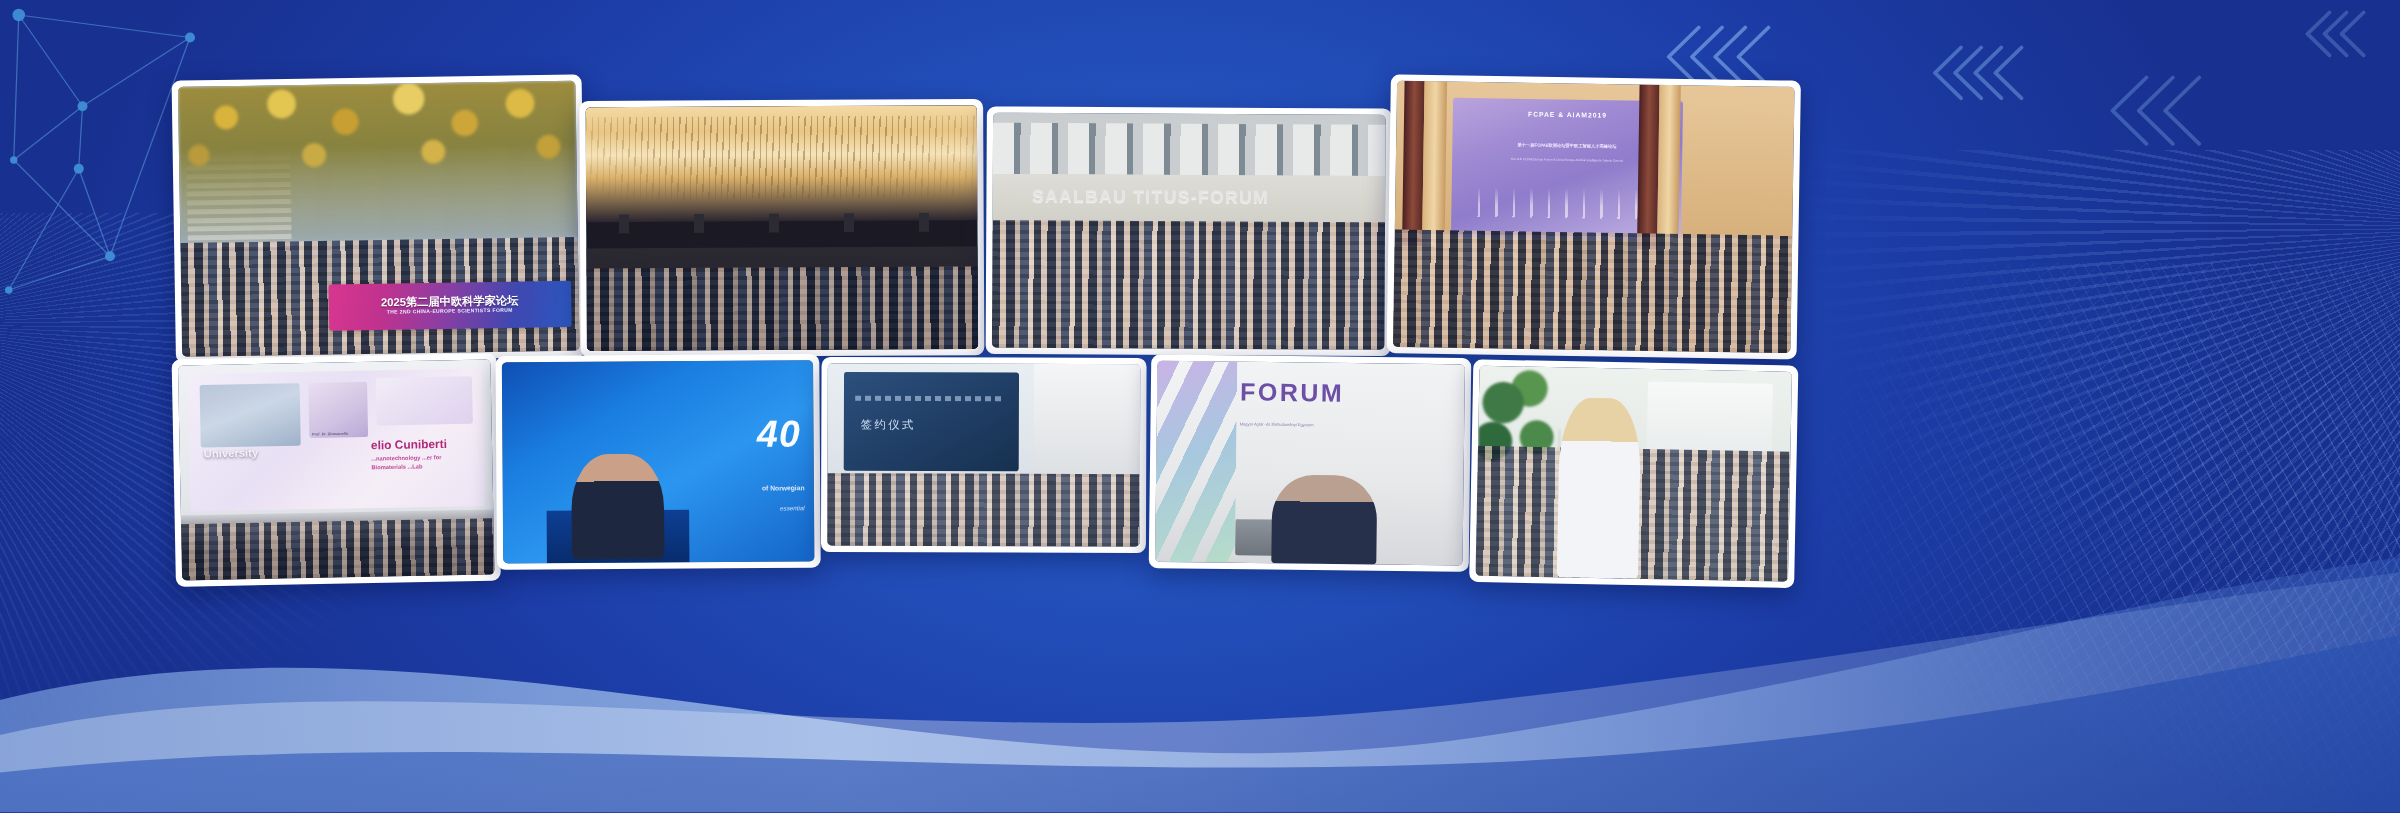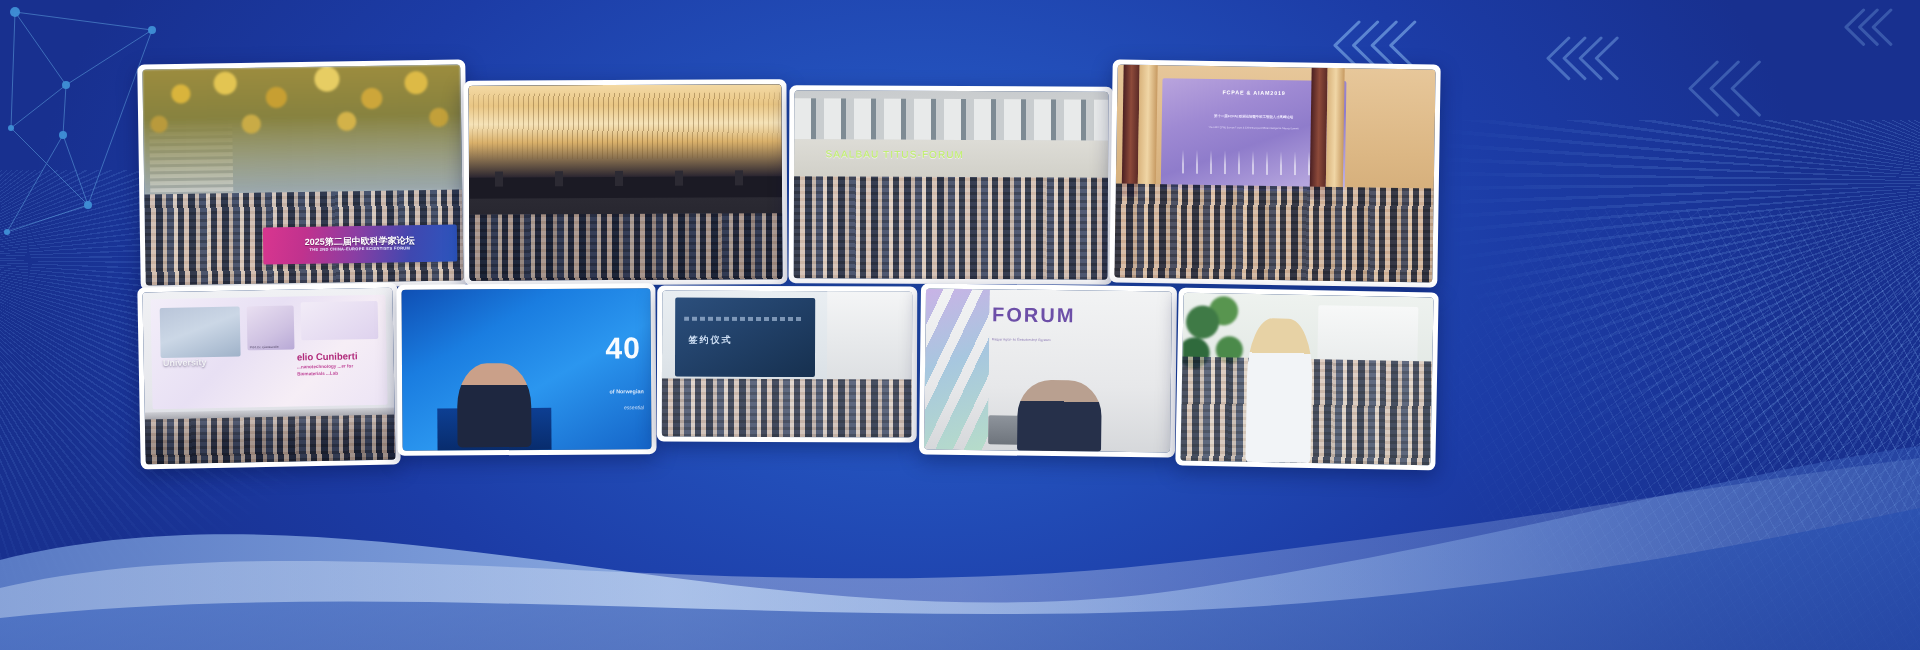--- a/index.html
+++ b/index.html
@@ -146,21 +146,21 @@
   .p2 .lights{position:absolute;left:0;right:0;top:44%;height:8%;
     background:repeating-linear-gradient(90deg, transparent 0 26px, #2c2a33 26px 34px, transparent 34px 60px);}
   .p2 .seats{position:absolute;left:0;right:0;bottom:0;height:42%;background:linear-gradient(180deg,#2b2a33 0%,#23222b 55%,#151419 100%);}
 
   
   .p3 .sky{background:linear-gradient(180deg,#c9ccce 0%,#d8dad9 38%,#e2e2de 60%,#cdcbc4 100%);}
   .p3 .windows{position:absolute;left:0;right:0;top:4%;height:22%;
     background:repeating-linear-gradient(90deg,#e8eaea 0 17px,#7e8b94 17px 22px,#c9cdcf 22px 30px);}
   .p3 .wall{position:absolute;left:0;right:0;top:26%;height:24%;
     background:linear-gradient(180deg,#dddcd6,#cfcec6);}
-  .p3 .sign{position:absolute;left:10%;top:31%;color:#bef264;font-weight:400;font-size:10px;letter-spacing:1.1px;text-shadow:0 1px 0 rgba(255,255,255,.6);}
+  .p3 .sign{position:absolute;left:10%;top:31%;color:#e5e5e5;font-weight:700;font-size:14px;letter-spacing:1.1px;text-shadow:0 1px 0 rgba(255,255,255,.6);}
 
   
   .p4 .sky{background:linear-gradient(180deg,#e7c79a 0%,#dcb784 40%,#c69d68 100%);}
   .p4 .screen{position:absolute;left:14%;top:6%;width:58%;height:52%;border-radius:2px;
     background:linear-gradient(160deg,#b9a4dd 0%,#9f8ad3 30%,#8f7ccb 55%,#c3b4e4 100%);}
   .p4 .screen .t1{position:absolute;left:0;right:0;top:9%;text-align:center;color:#fff;font-size:5.4px;font-weight:700;letter-spacing:.8px;}
   .p4 .screen .t2{position:absolute;left:6%;right:6%;top:32%;text-align:center;color:#efe9ff;font-size:3.4px;font-weight:700;}
   .p4 .screen .t3{position:absolute;left:6%;right:6%;top:43%;text-align:center;color:#e3dbf8;font-size:2.4px;}
   .p4 .screen .sky2{position:absolute;left:8%;right:8%;bottom:14%;height:22%;
     background:repeating-linear-gradient(90deg, transparent 0 7px, rgba(255,255,255,.55) 7px 9px, transparent 9px 14px);
@@ -183,32 +183,32 @@
   .p5 .lbl-univ{position:absolute;left:5%;top:54%;color:#f2f2f6;font-weight:700;font-size:9px;text-shadow:0 1px 2px rgba(40,30,70,.5);}
   .p5 .lbl-name{position:absolute;left:62%;top:50%;color:#b0297a;font-weight:700;font-size:9.5px;}
   .p5 .lbl-sub{position:absolute;left:62%;top:62%;right:3%;color:#c0499a;font-weight:600;font-size:4.6px;line-height:1.5;}
   .p5 .lbl-small{position:absolute;left:5%;top:64%;width:30%;color:#5b6a88;font-size:2.6px;line-height:1.7;}
   .p5 .lbl-sh{position:absolute;left:42%;top:44%;color:#6c6080;font-size:3px;font-weight:600;}
   .p5 .aud{position:absolute;left:0;right:0;bottom:0;height:30%;
     background:linear-gradient(180deg, rgba(40,38,46,.1), #2d2b33 60%, #1c1b21 100%);}
 
   
   .p6 .sky{background:linear-gradient(150deg,#0f4fb4 0%,#1a7de0 30%,#2b96ef 58%,#1565c8 100%);}
-  .p6 .num{position:absolute;right:4%;top:27%;color:#ffffff;font-weight:800;font-size:30px;letter-spacing:1px;opacity:.97;}
+  .p6 .num{position:absolute;right:4%;top:27%;color:#ffffff;font-weight:800;font-size:30px;letter-spacing:1px;opacity:.97;font-style:italic;}
   .p6 .cap1{position:absolute;right:3%;top:62%;color:#dce9fb;font-size:5.4px;font-weight:600;}
   .p6 .cap2{position:absolute;right:3%;top:72%;color:#cfe0f8;font-size:5px;font-style:italic;}
   .p6 .podium{position:absolute;left:14%;bottom:0;width:46%;height:26%;background:linear-gradient(180deg,#0d3f93,#082c6d);}
 
   
   .p7 .sky{background:linear-gradient(180deg,#e9eef2 0%,#dfe5ea 45%,#cfd6dc 100%);}
   .p7 .screen{position:absolute;left:5%;top:5%;width:56%;height:54%;border-radius:2px;
     background:linear-gradient(150deg,#2c4f7c 0%,#23436c 40%,#16304f 100%);}
   .p7 .screen .ztop{position:absolute;left:7%;top:24%;right:8%;height:4px;
     background:repeating-linear-gradient(90deg, rgba(200,220,245,.55) 0 5px, transparent 5px 8px);}
-  .p7 .screen .zmid{position:absolute;left:10%;top:45%;color:#cfe0f5;font-size:9px;font-weight:700;letter-spacing:2px;}
+  .p7 .screen .zmid{position:absolute;left:10%;top:45%;color:#cfe0f5;font-size:9px;font-weight:400;letter-spacing:2px;}
   .p7 .wallr{position:absolute;right:0;top:0;width:34%;height:70%;background:linear-gradient(180deg,#f4f5f6,#dadde0);}
   .p7 .floor{position:absolute;left:0;right:0;bottom:0;height:16%;background:linear-gradient(180deg,#cbd1d6,#b4bcc3);}
 
   
   .p8 .sky{background:linear-gradient(180deg,#f2f3f4 0%,#e7e8ea 60%,#d6d8db 100%);}
   .p8 .chevbg{position:absolute;left:0;top:0;width:26%;height:100%;
     background:linear-gradient(160deg,#c9b3e6 0%,#a7c7df 45%,#b6dcc9 100%);
     -webkit-mask-image:repeating-linear-gradient(115deg,#000 0 16px,transparent 16px 26px);
     mask-image:repeating-linear-gradient(115deg,#000 0 16px,transparent 16px 26px);}
   .p8 .mate{position:absolute;left:27%;top:9%;color:#6d4fa8;font-weight:800;font-size:20px;letter-spacing:2px;}

